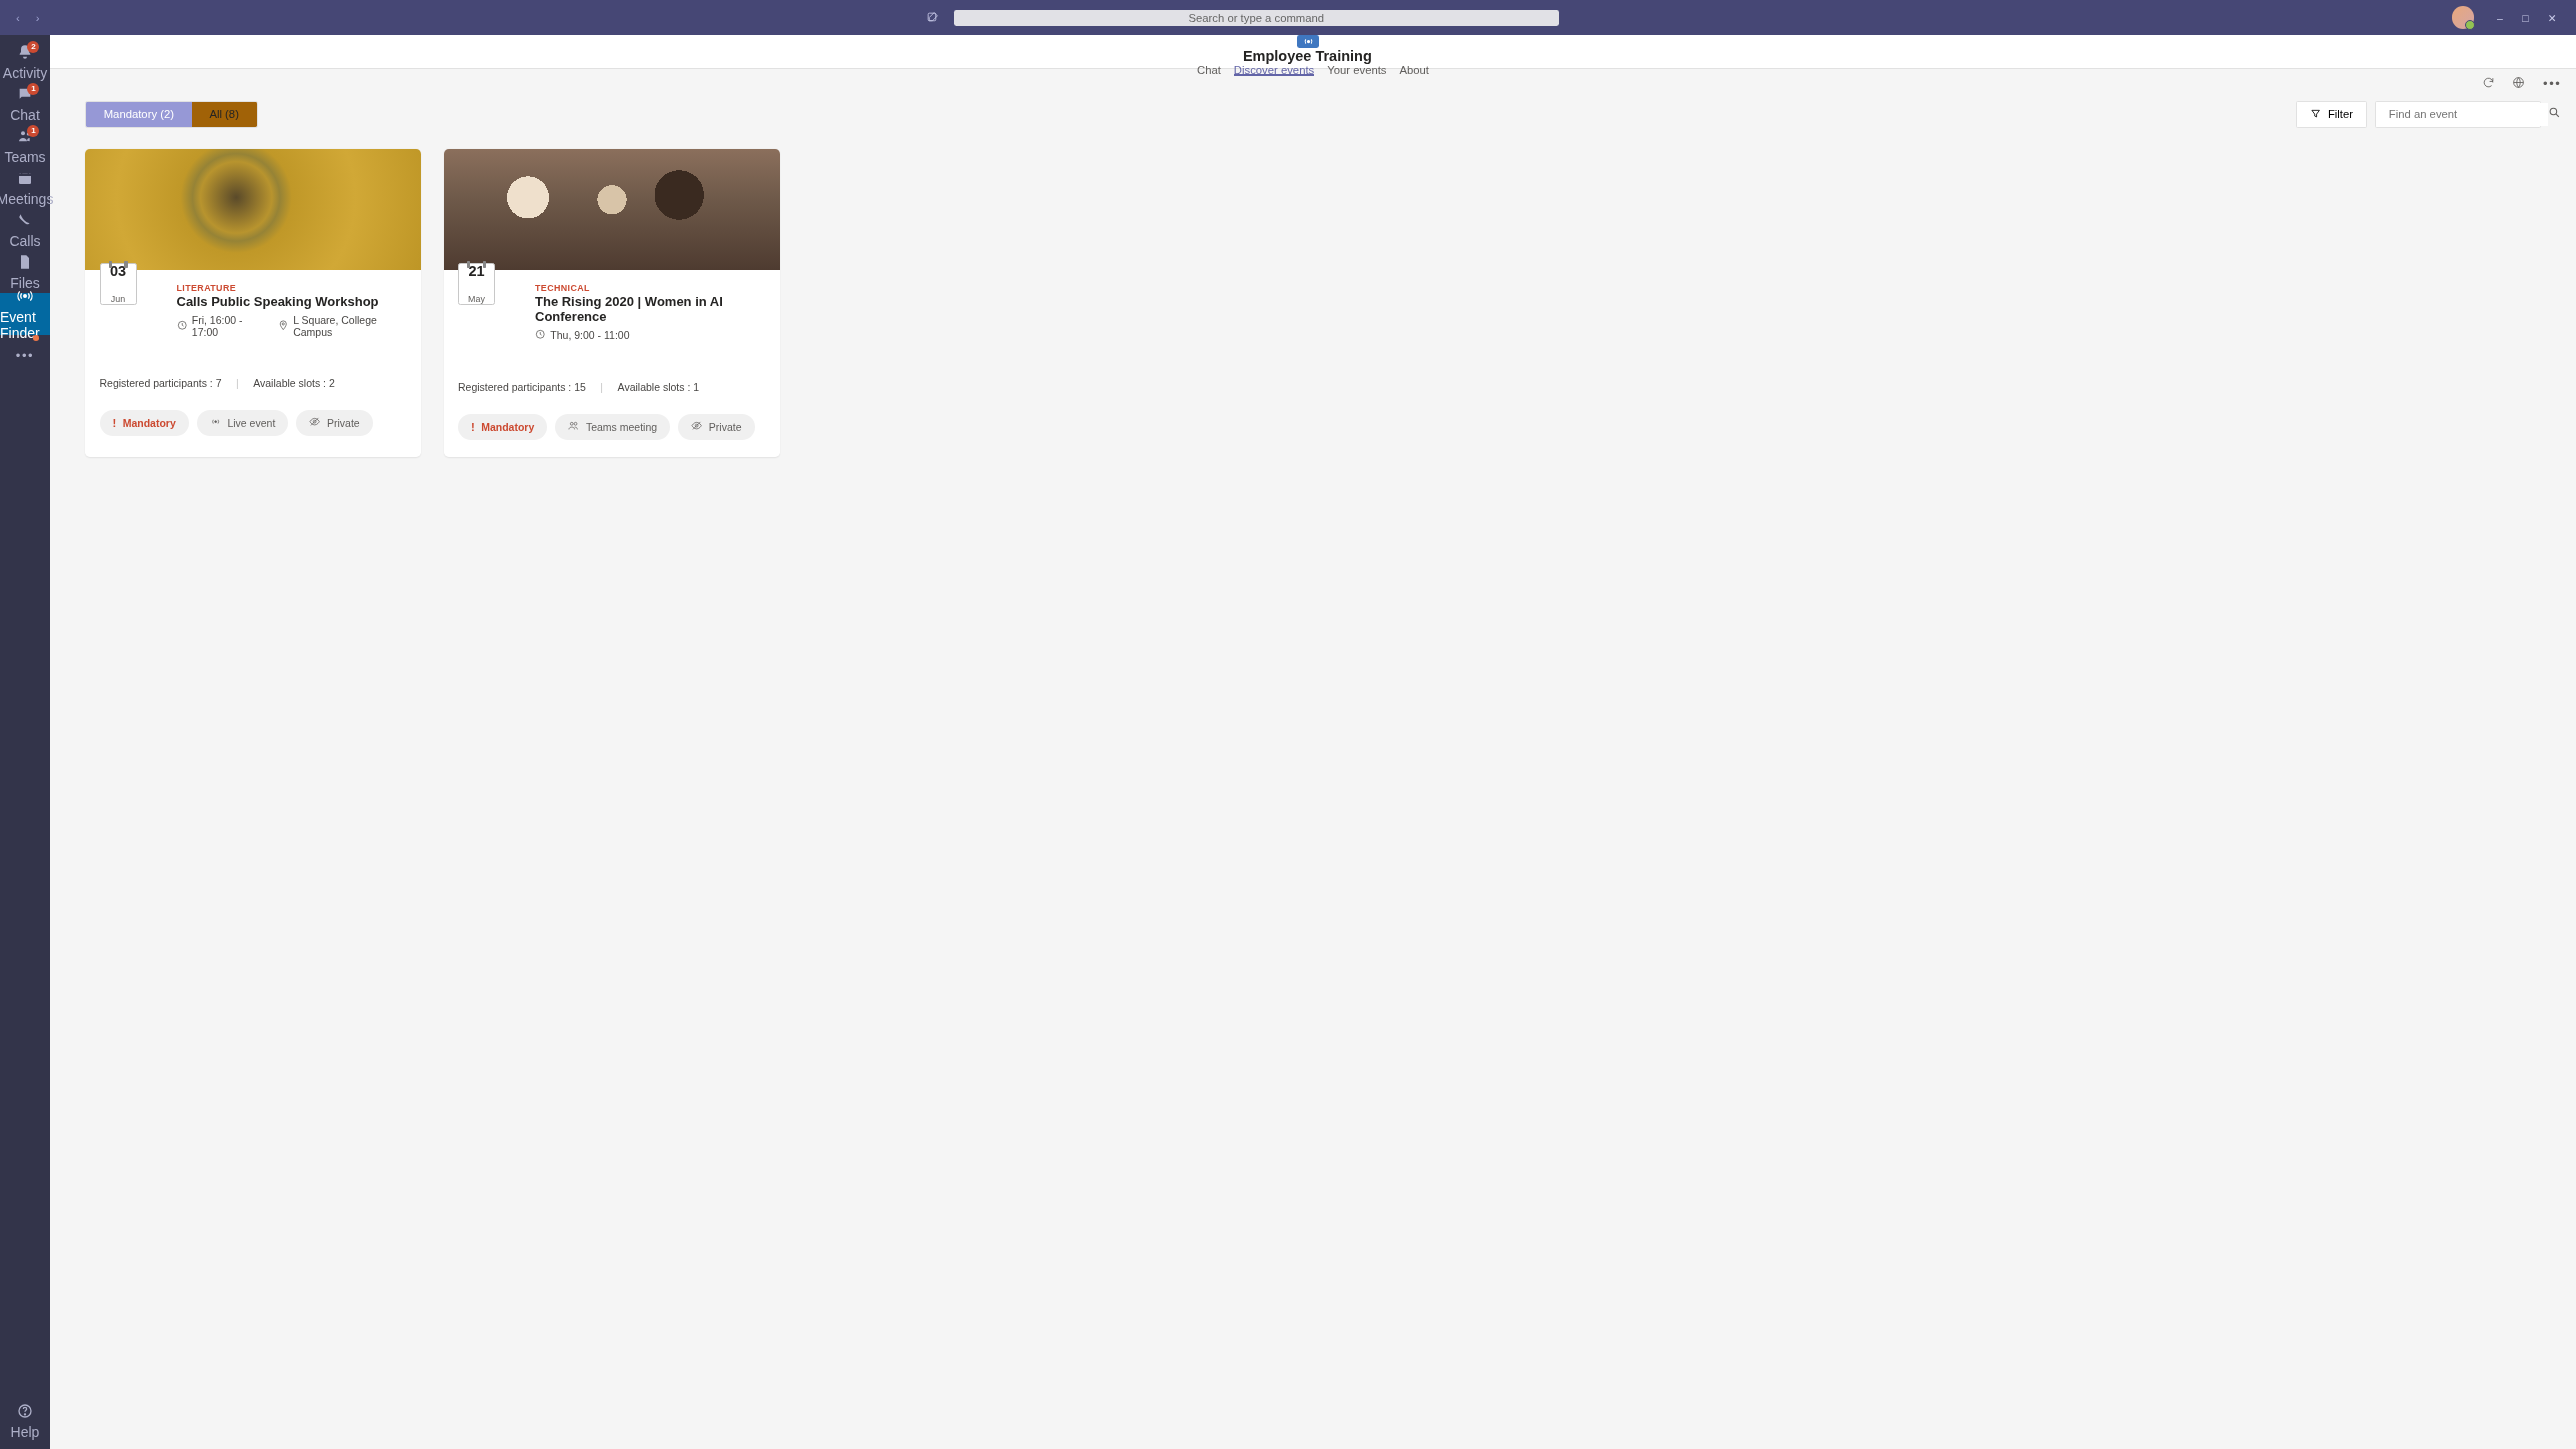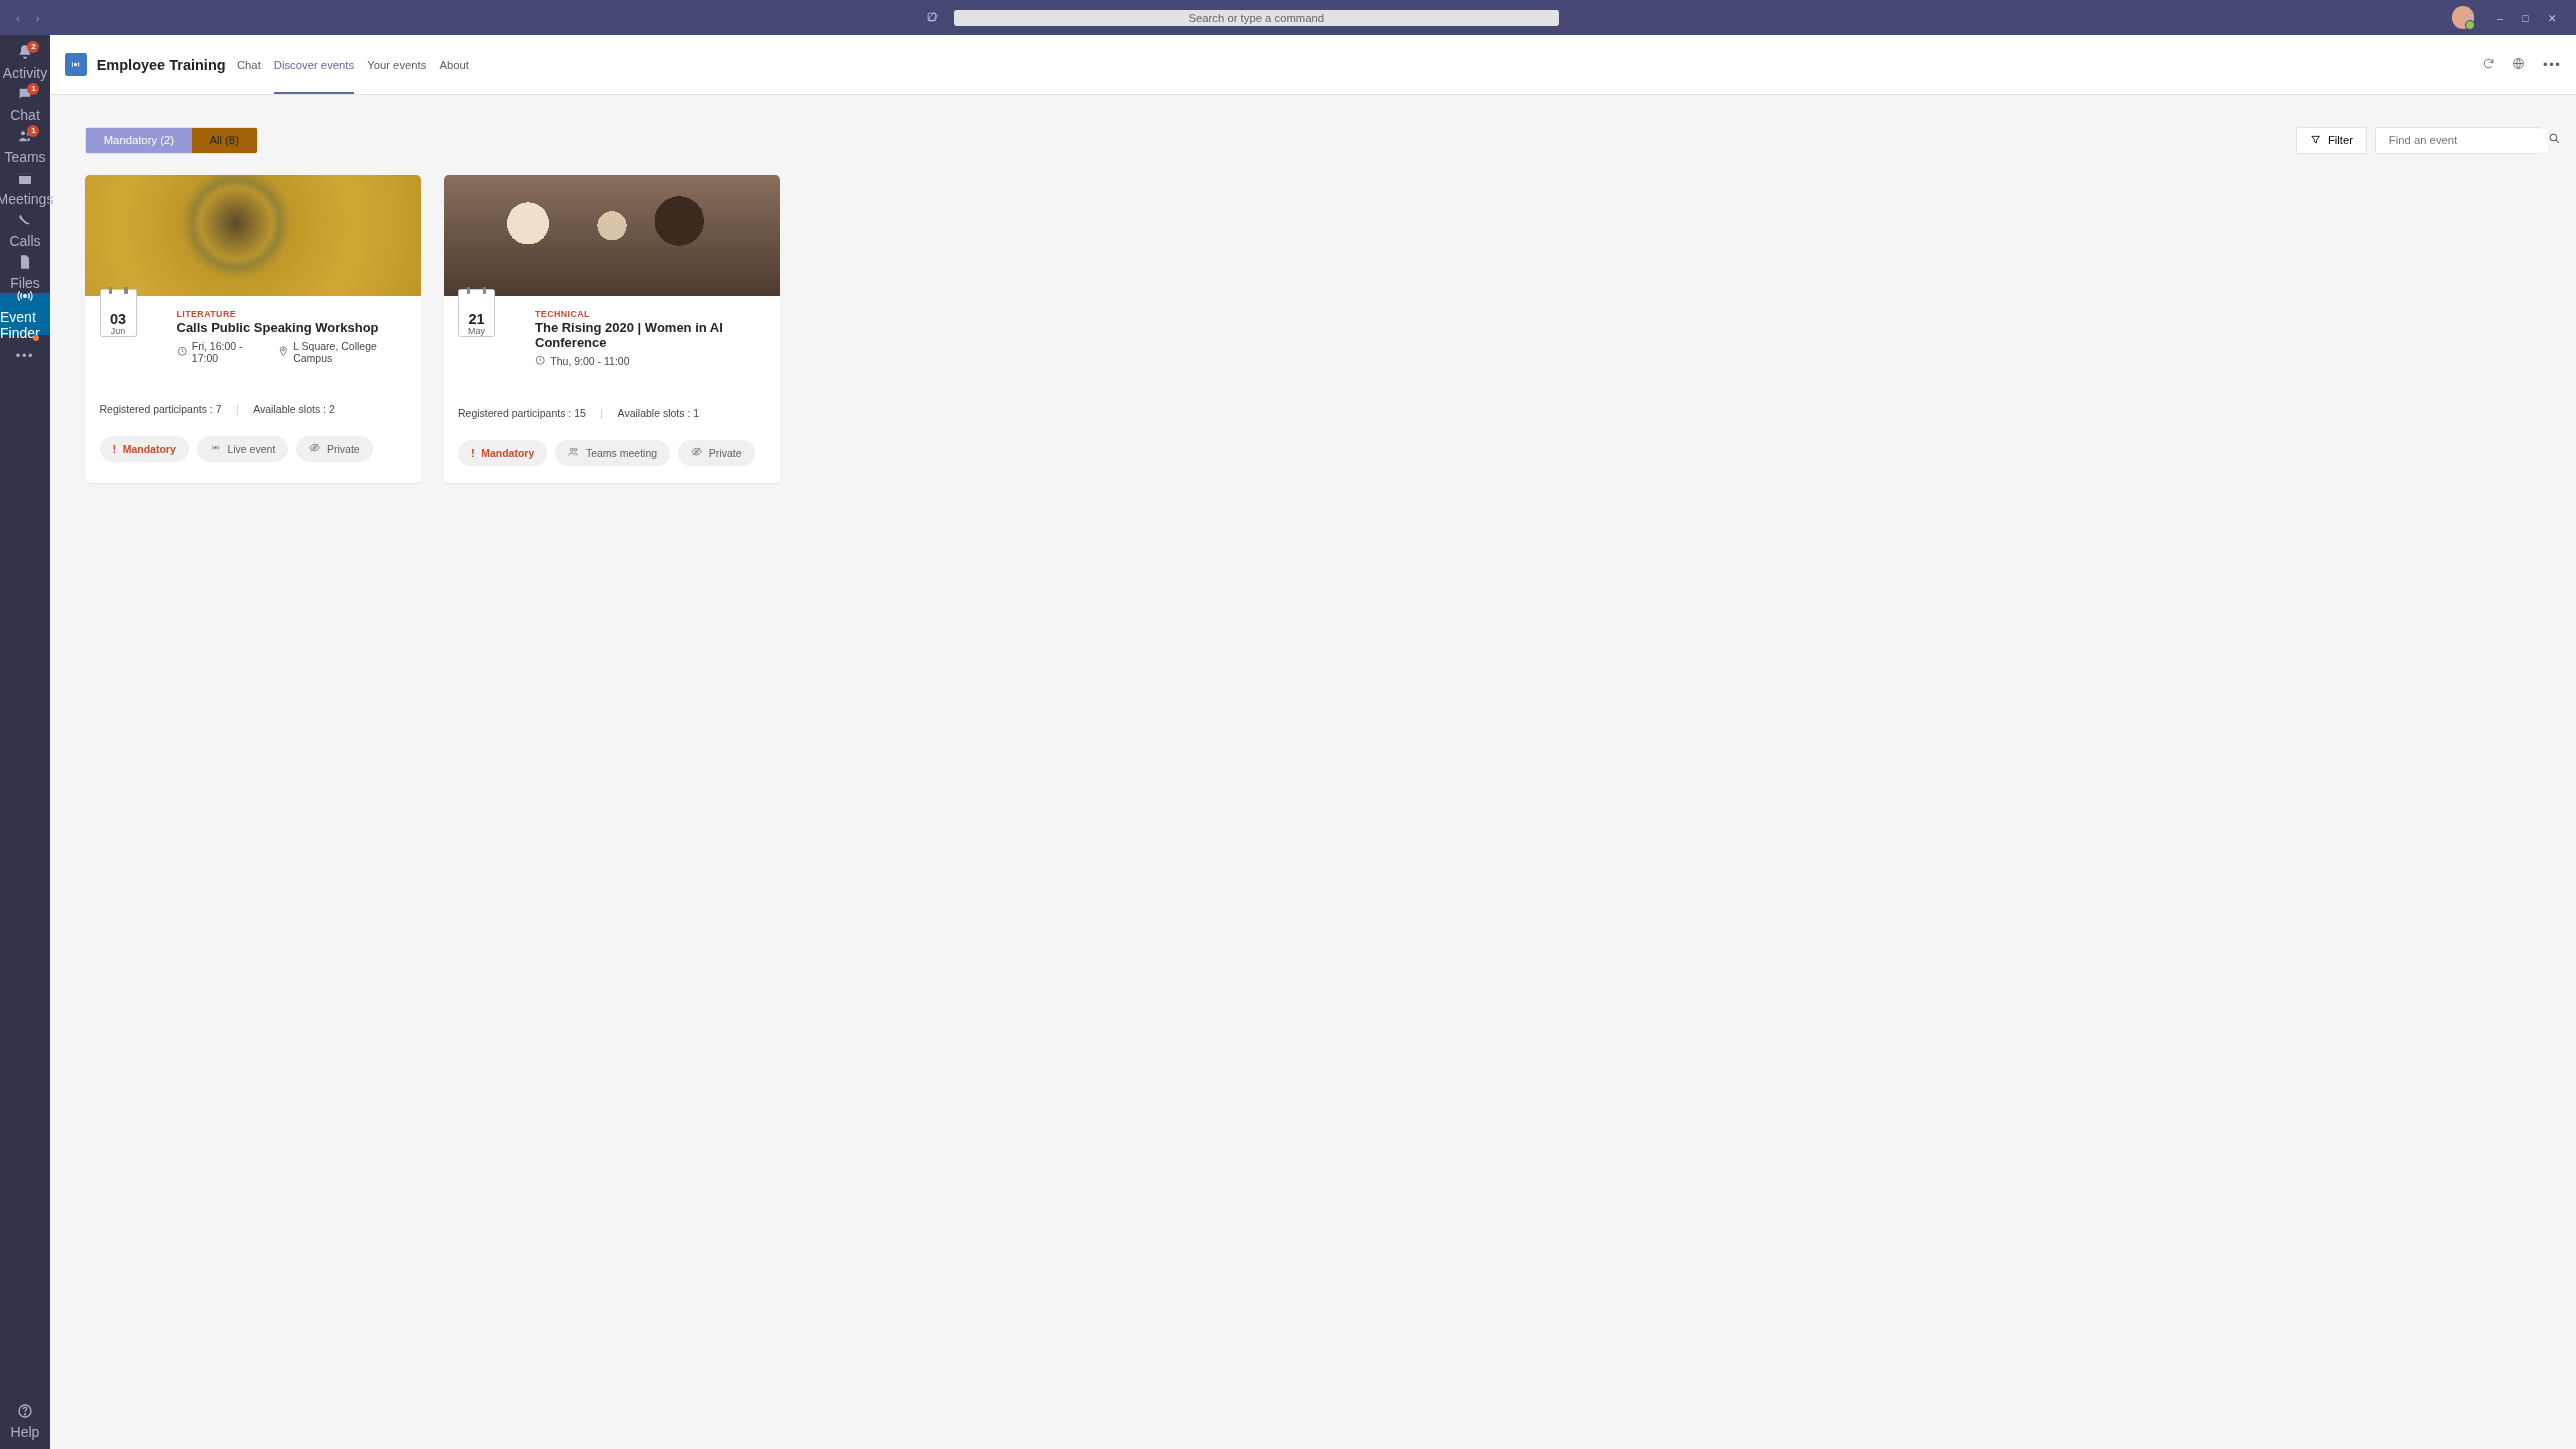--- a/index.html
+++ b/index.html
@@ -24,21 +24,21 @@
 .rail-item { width: 50px; height: 42px; display: flex; flex-direction: column; align-items: center; justify-content: center; color: #adafc8; font-size: 8px; cursor: pointer; position: relative; }
 .rail-item.active { background: #0369a1; color: #fff; }
 .rail-item .ricon { font-size: 16px; line-height: 1; margin-bottom: 1.6px; position: relative; }
 .rail-item .rlabel { font-size: 14px; }
 .rail-item .badge { position: absolute; top: -3.2px; right: -6.4px; background: #cc4a31; color: #fff; font-size: 8px; font-weight: 600; width: 12px; height: 12px; border-radius: 50%; display: flex; align-items: center; justify-content: center; }
 .rail-item .dot { position: absolute; top: 0; right: 11.3px; width: 5.6px; height: 5.6px; border-radius: 50%; background: #e97548; }
 .rail-bottom { margin-top: auto; margin-bottom: 6.4px; }
 
 
 .main { flex: 1; display: flex; flex-direction: column; background: #f5f5f5; }
-.app-header { height: 60px; background: #fff; border-bottom: 0.8px solid #e1e1e1; display: flex; align-items: center; padding: 0 14.5px; }
+.app-header { height: 34px; background: #fff; border-bottom: 0.8px solid #e1e1e1; display: flex; align-items: center; padding: 0 14.5px; flex-direction: column; }
 .app-icon { width: 22.5px; height: 22.5px; background: #3f77c0; border-radius: 2.4px; margin-right: 9.7px; display: flex; align-items: center; justify-content: center; color: #fff; }
 .app-title { font-size: 14.5px; font-weight: 700; color: #252423; margin-right: 11.3px; }
 .tabs { display: flex; gap: 13px; height: 100%; align-items: stretch; }
 .tab { display: flex; align-items: center; color: #605e5c; font-size: 11.3px; cursor: pointer; position: relative; }
 .tab.active { color: #6264a7; font-weight: 400; }
 .tab.active::after { content: ""; position: absolute; bottom: 0; left: 0; right: 0; height: 2.4px; background: #6264a7; }
 .app-header-actions { margin-left: auto; display: flex; gap: 17.7px; color: #605e5c; }
 .app-header-actions span { cursor: pointer; font-size: 13px; }
 
 
@@ -58,21 +58,21 @@
 .card { width: 336px; background: #fff; border-radius: 4.8px; overflow: hidden; box-shadow: 0 0.8px 1.6px rgba(0,0,0,.08); }
 .card-hero { height: 121px; }
 .hero1 { background: radial-gradient(circle at 45% 40%, #5a4a2a 0%, #b8942e 18%, #968336 22%, #c09828 28%, #d1a836 60%, #be9626 100%); }
 .hero2 { background:
   radial-gradient(circle at 25% 40%, #efe0cc 0 8%, transparent 8%),
   radial-gradient(circle at 50% 42%, #d8c4a8 0 8%, transparent 8%),
   radial-gradient(circle at 70% 38%, #3a2a20 0 10%, transparent 10%),
   linear-gradient(180deg,#8b6f5c 0%, #6f5a4a 40%, #4e3b30 100%);
 }
 .card-body { padding: 13px 14.5px 3.2px; position: relative; }
-.datebox { position: absolute; top: -6.4px; left: 14.5px; width: 37px; height: 48px; background: #fff; border: 0.8px solid #c8c8c8; border-radius: 2.4px; display: flex; flex-direction: column; align-items: center; justify-content: flex-end; }
+.datebox { position: absolute; top: -6.4px; left: 14.5px; width: 37px; height: 42px; background: #fff; border: 0.8px solid #c8c8c8; border-radius: 2.4px; display: flex; flex-direction: column; align-items: center; justify-content: space-between; }
 .datebox::before, .datebox::after { content: ""; position: absolute; top: -3.2px; width: 3.2px; height: 6.4px; background: #888; border-radius: 0.8px; }
 .datebox::before { left: 8px; }
 .datebox::after { right: 8px; }
 .datebox .day { font-size: 14.5px; font-weight: 700; color: #252423; line-height: 1; }
 .datebox .mon { font-size: 8.9px; color: #605e5c; }
 .card-head { margin-left: 77px; }
 .cat { font-size: 8.9px; font-weight: 700; letter-spacing: 0.4px; color: #cc4a31; text-transform: uppercase; }
 .title { font-size: 13px; font-weight: 700; color: #252423; margin-top: 1.6px; }
 .meta { display: flex; gap: 14.5px; margin-top: 4.8px; color: #484644; font-size: 10.5px; align-items: center; }
 .meta .mi { display: flex; align-items: center; gap: 4.8px; }

